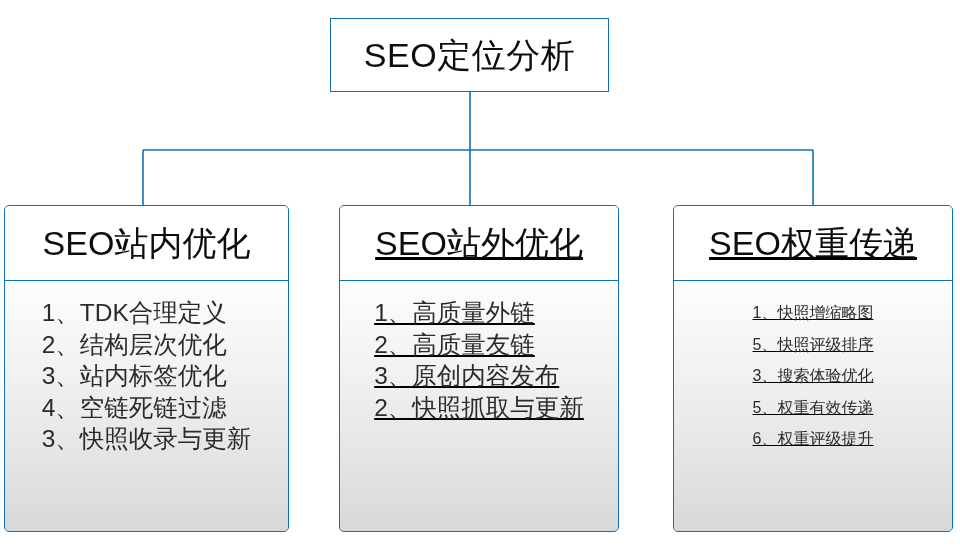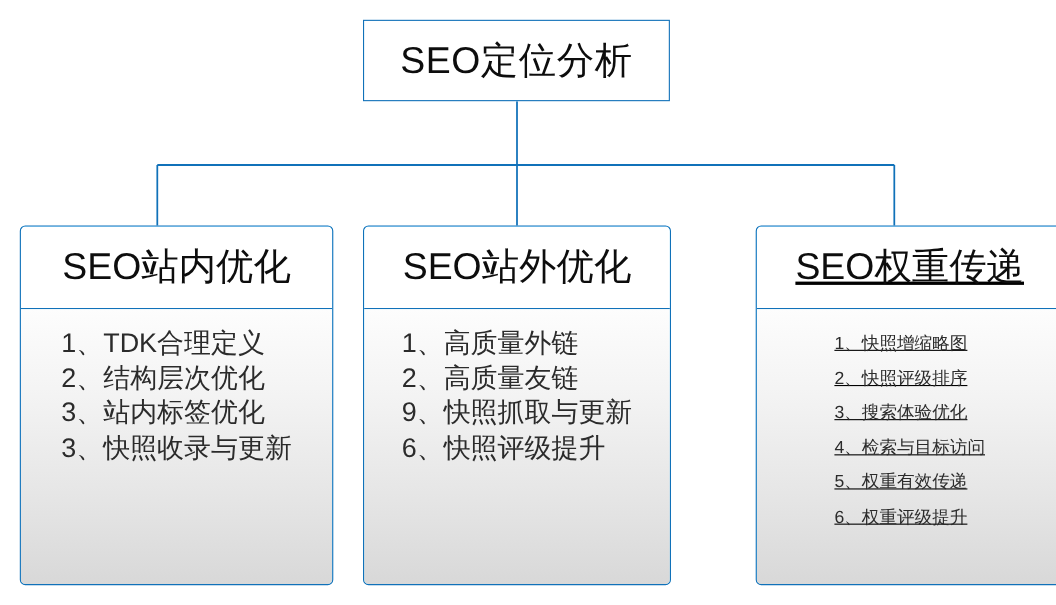--- a/index.html
+++ b/index.html
@@ -52,28 +52,27 @@
   }
 
   
   .branch {
     position: absolute;
     top: 205px;
     height: 327px;
     box-sizing: border-box;
     border: 1.6px solid #1071B9;
     border-radius: 5px;
-    background: #7dd3fc;
+    background: #3b82f6;
     display: flex;
     flex-direction: column;
     overflow: hidden;
-    margin-left: 14px;
   }
   .branch-1 { left: 4px;   width: 285px; }
-  .branch-2 { left: 316px; width: 280px; }
+  .branch-2 { left: 339px; width: 280px; text-decoration: underline; }
   .branch-3 { left: 673px; width: 280px; text-decoration: underline; }
 
   .branch-header {
     height: 74px;
     flex: 0 0 74px;
     background: #ffffff;
     border-bottom: 1.4px solid #1071B9;
     display: flex;
     align-items: center;
     justify-content: center;
@@ -129,48 +128,48 @@
 
   <div class="branch branch-1">
     <div class="branch-header">
       <span class="branch-title">SEO站内优化</span>
     </div>
     <div class="branch-body">
       <ul class="branch-list">
         <li class="branch-item">1、TDK合理定义</li>
         <li class="branch-item">2、结构层次优化</li>
         <li class="branch-item">3、站内标签优化</li>
+        <li class="branch-item">4、空链死链过滤</li>
         <li class="branch-item">3、快照收录与更新</li>
       </ul>
     </div>
   </div>
 
   <div class="branch branch-2">
     <div class="branch-header">
       <span class="branch-title">SEO站外优化</span>
     </div>
     <div class="branch-body">
       <ul class="branch-list">
         <li class="branch-item">1、高质量外链</li>
         <li class="branch-item">2、高质量友链</li>
-        <li class="branch-item">9、快照抓取与更新</li>
-        <li class="branch-item">6、快照评级提升</li>
+        <li class="branch-item">3、原创内容发布</li>
+        <li class="branch-item">2、快照抓取与更新</li>
       </ul>
     </div>
   </div>
 
   <div class="branch branch-3">
     <div class="branch-header">
       <span class="branch-title">SEO权重传递</span>
     </div>
     <div class="branch-body">
       <ul class="branch-list">
         <li class="branch-item">1、快照增缩略图</li>
-        <li class="branch-item">2、快照评级排序</li>
+        <li class="branch-item">5、快照评级排序</li>
         <li class="branch-item">3、搜索体验优化</li>
-        <li class="branch-item">4、检索与目标访问</li>
         <li class="branch-item">5、权重有效传递</li>
         <li class="branch-item">6、权重评级提升</li>
       </ul>
     </div>
   </div>
 
 </div>
 
 </body></html>

